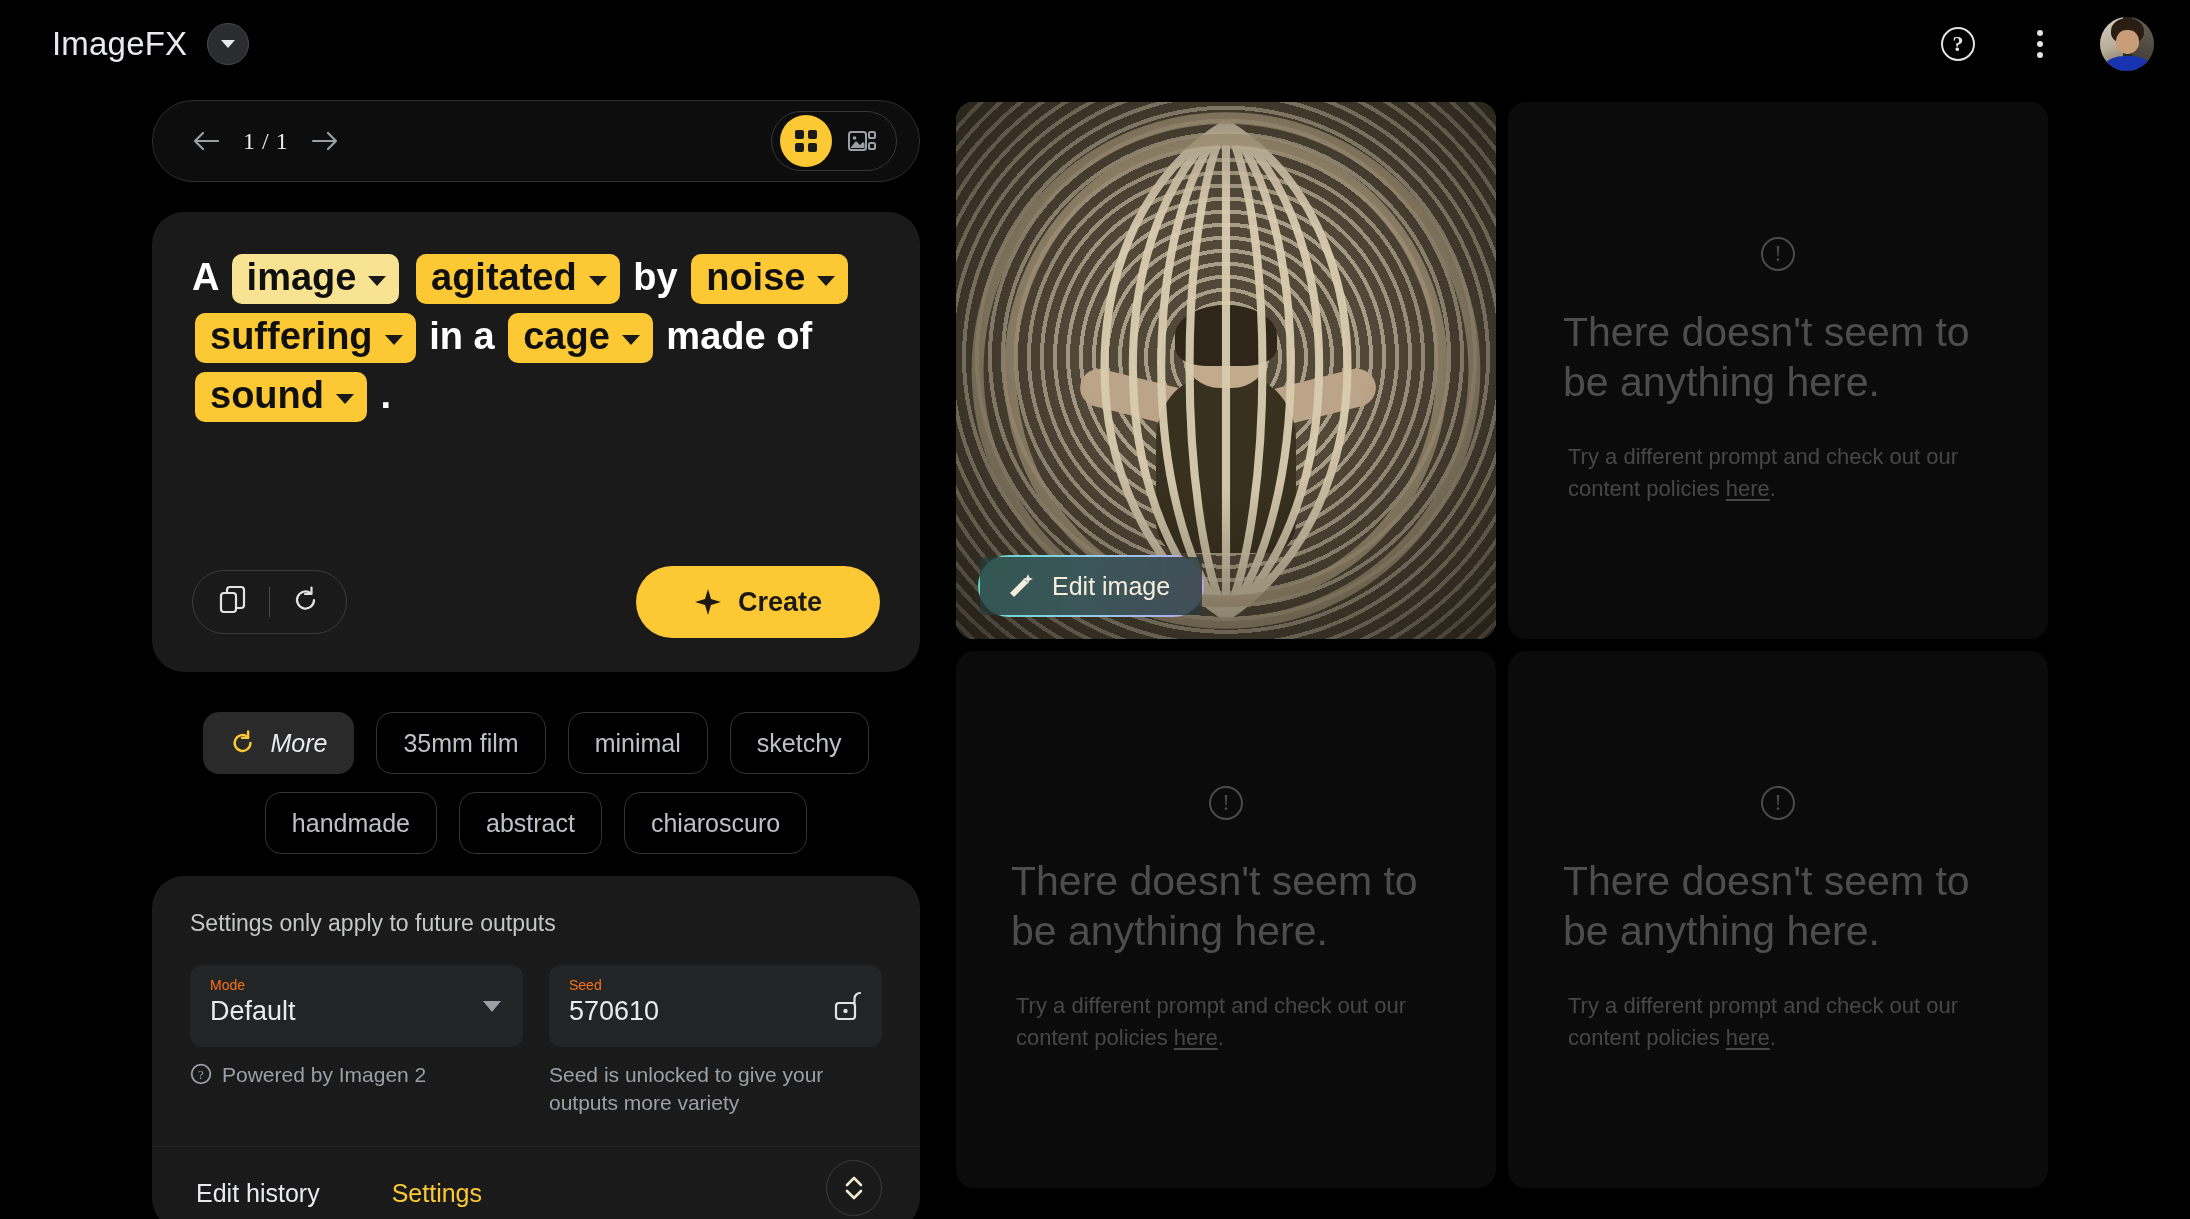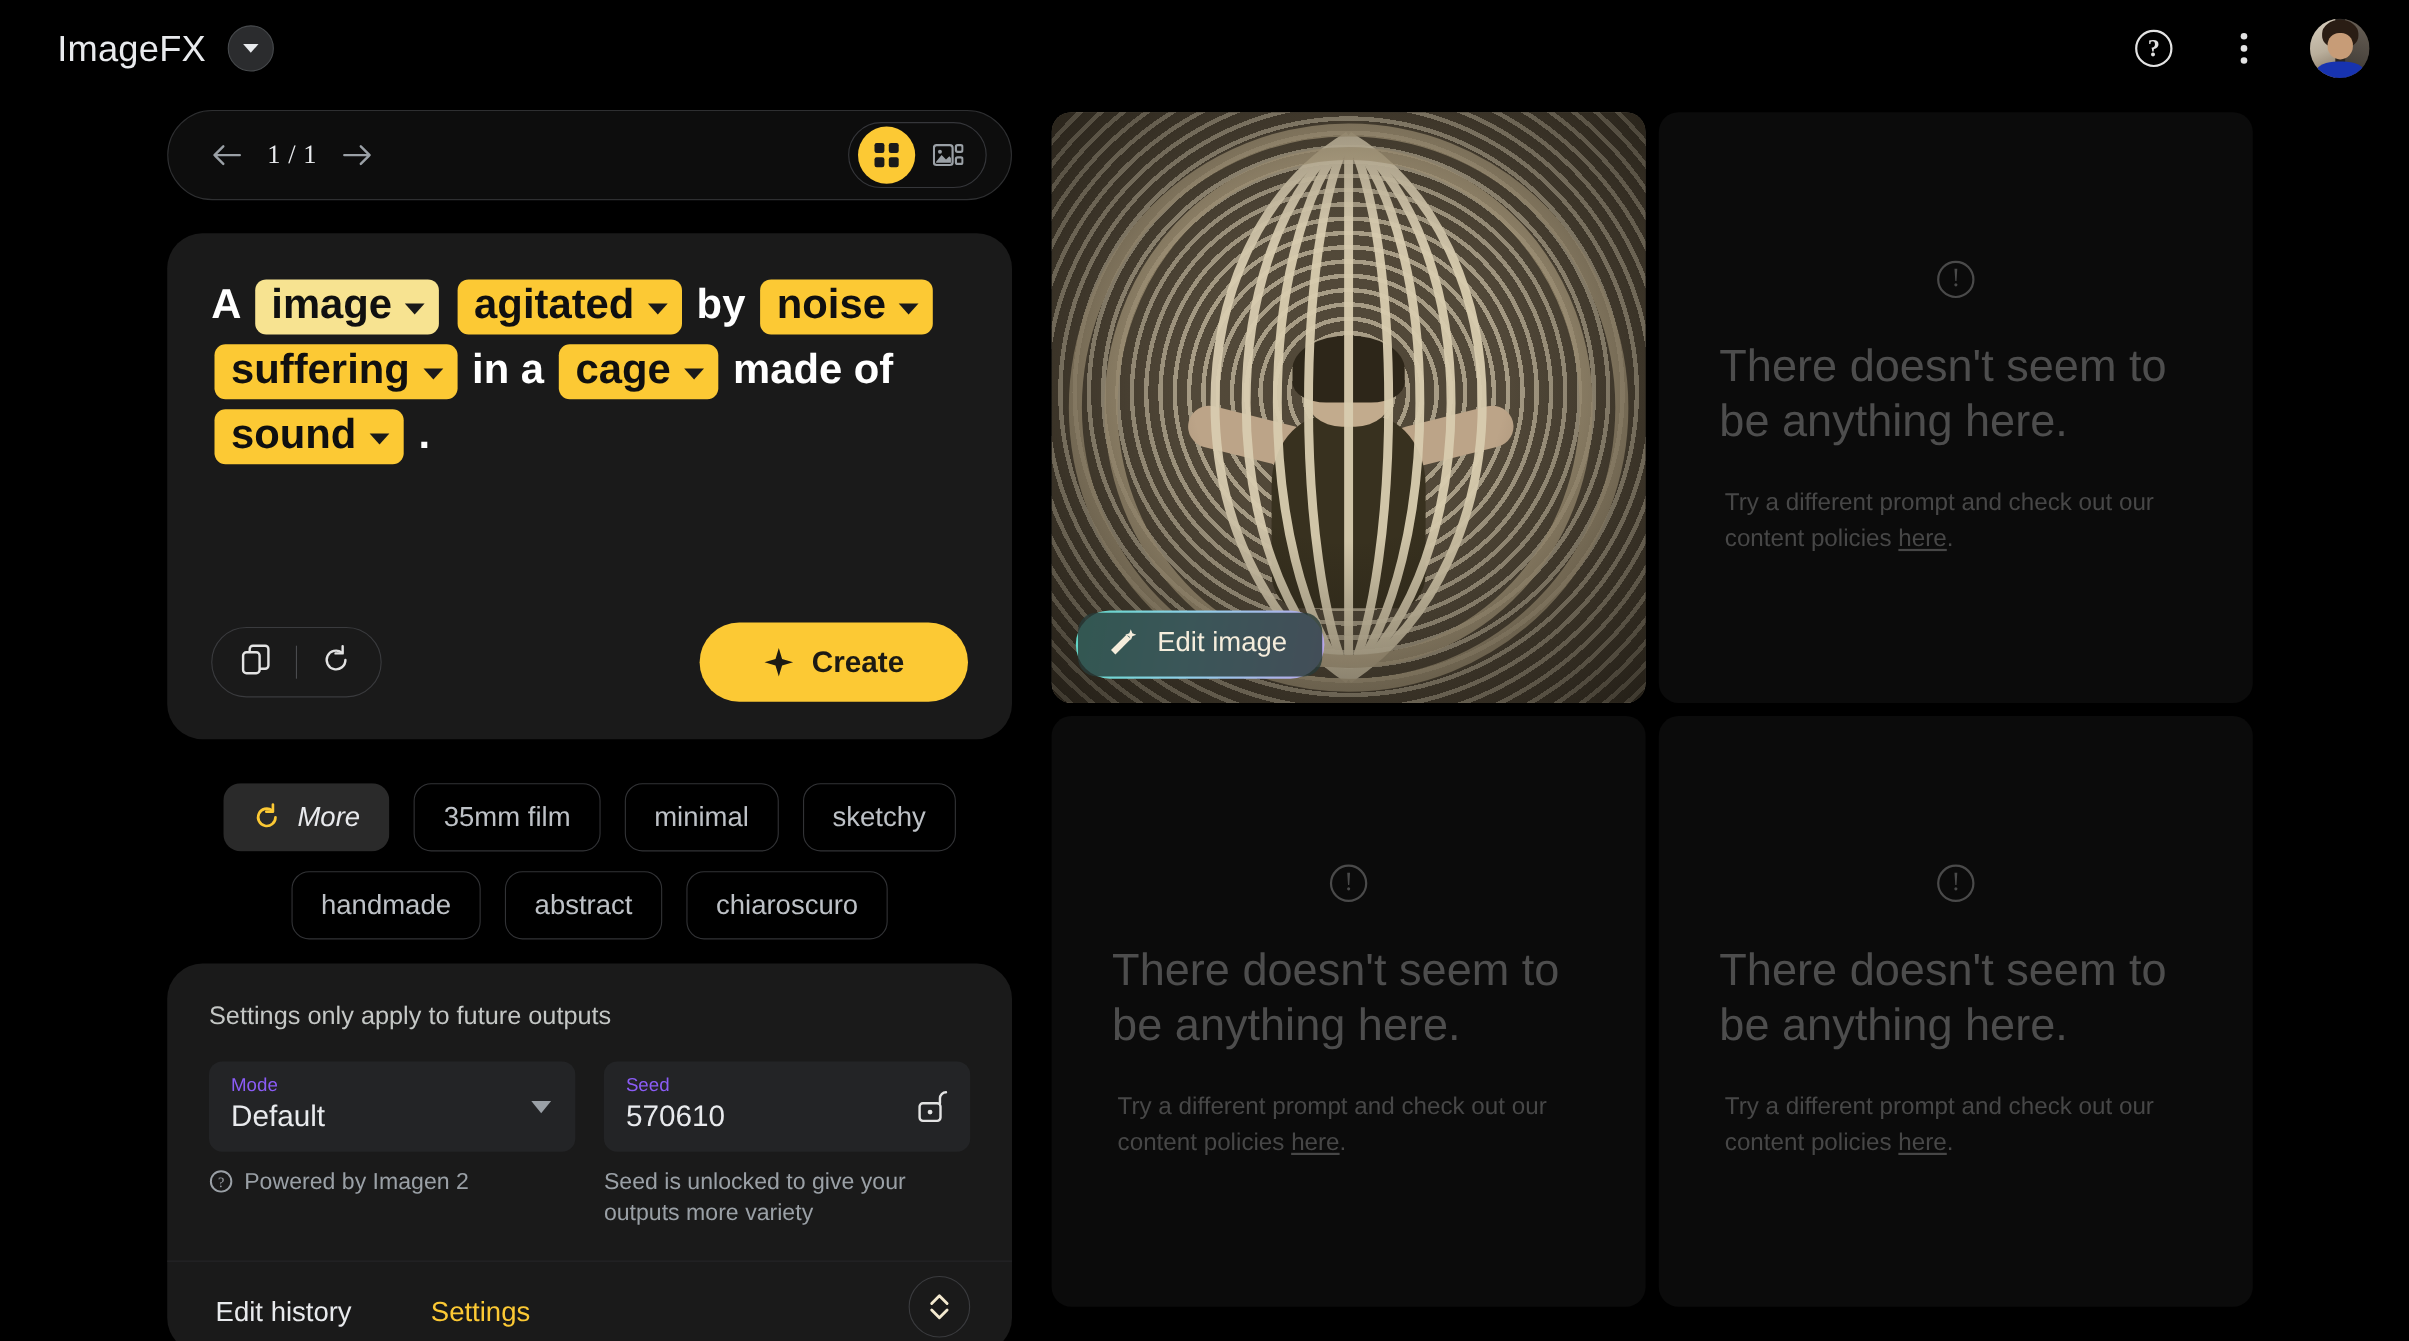--- a/index.html
+++ b/index.html
@@ -129,21 +129,21 @@
     margin-top: 22px; background: #1a1a1a; border-radius: 32px;
     padding: 34px 38px 0 38px;
   }
   .settings-note { color: #c4c7c5; font-size: 23px; }
   .fields { display: flex; gap: 26px; margin-top: 28px; }
   .field-col { flex: 1; }
   .field {
     height: 82px; background: #232426; border-radius: 12px;
     padding: 12px 20px 0 20px; position: relative; display: flex; flex-direction: column;
   }
-  .field-label { color: #8b5cf6; font-size: 17px; }
+  .field-label { color: #f97316; font-size: 14px; }
   .field-value { color: #e8eaed; font-size: 27px; margin-top: 3px; }
   .field .caret {
     position: absolute; right: 22px; top: 36px;
     width: 0; height: 0; border-left: 9px solid transparent;
     border-right: 9px solid transparent; border-top: 11px solid #9aa0a6;
   }
   .field .lock { position: absolute; right: 18px; top: 22px; }
   .field-help {
     display: flex; gap: 10px; margin-top: 14px; color: #9aa0a6;
     font-size: 21px; line-height: 1.35; align-items: flex-start;
@@ -214,23 +214,23 @@
     border-radius:30px; background:#bca488; transform: rotate(14deg); }
   .art .f-armR { position:absolute; right:-32%; top:26%; width:62%; height:16%;
     border-radius:30px; background:#bca488; transform: rotate(-14deg); }
 
   .edit-image-btn {
     position: absolute; left: 22px; bottom: 22px; height: 62px;
     border-radius: 31px; padding: 2px; display: flex;
     background: linear-gradient(100deg,#5fd6c4,#8fd0e8 45%,#b9a4e8);
   }
   .edit-image-inner {
-    height: 100%; border-radius: 17px; padding: 0 32px 16px 26px;
+    height: 100%; border-radius: 4px; padding: 0 32px 0 26px;
     background: rgba(40,58,56,.82);
-    display: flex; align-items: flex-end; gap: 16px;
+    display: flex; align-items: center; gap: 16px;
     color: #f5eddc; font-size: 25px; font-weight: 500;
   }
 </style>
 </head>
 <body>
 
 <div class="app">
 
   <div class="topbar">
     <div class="brand">

